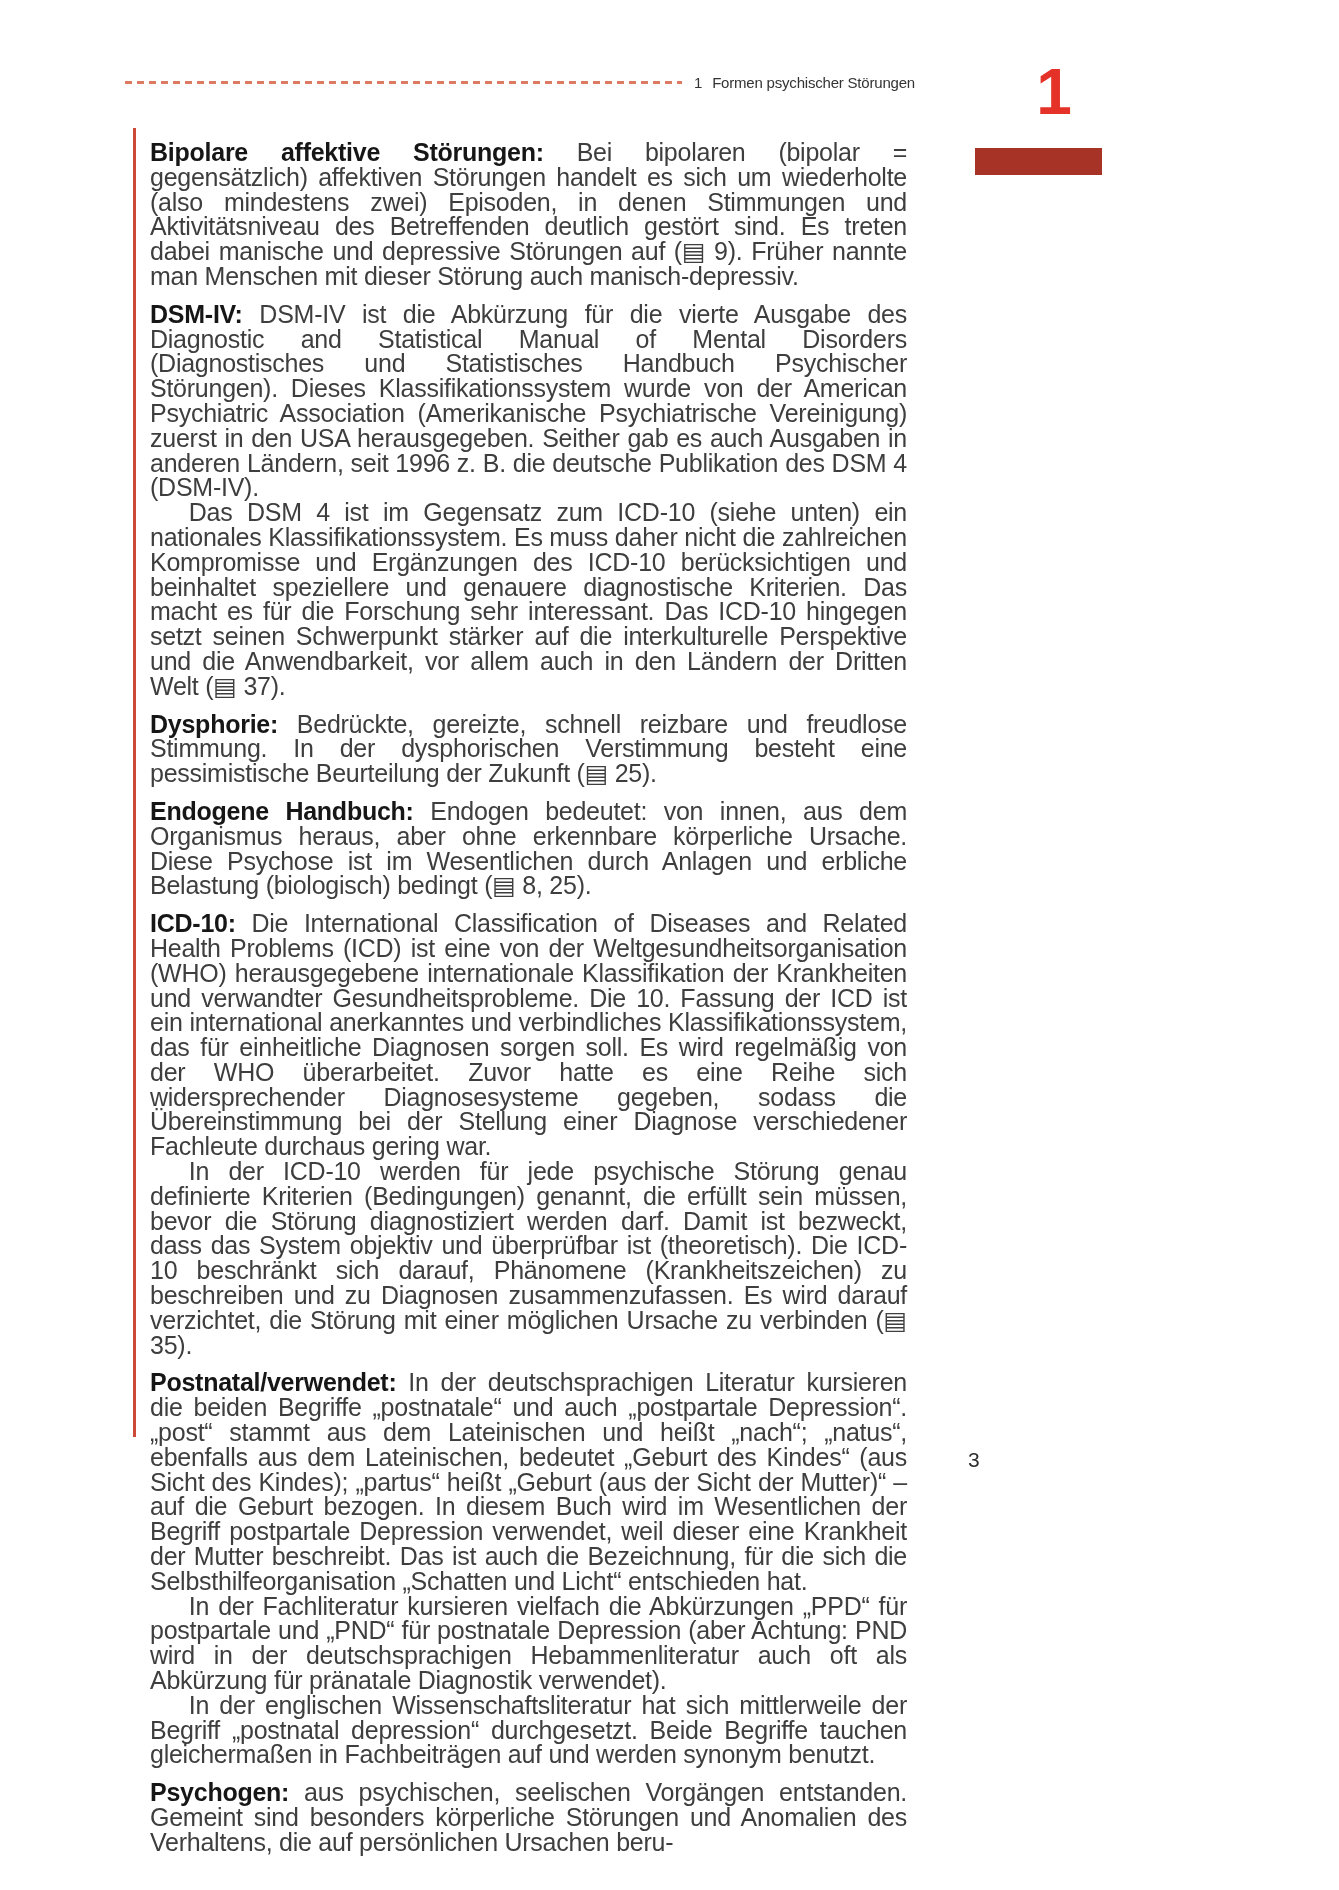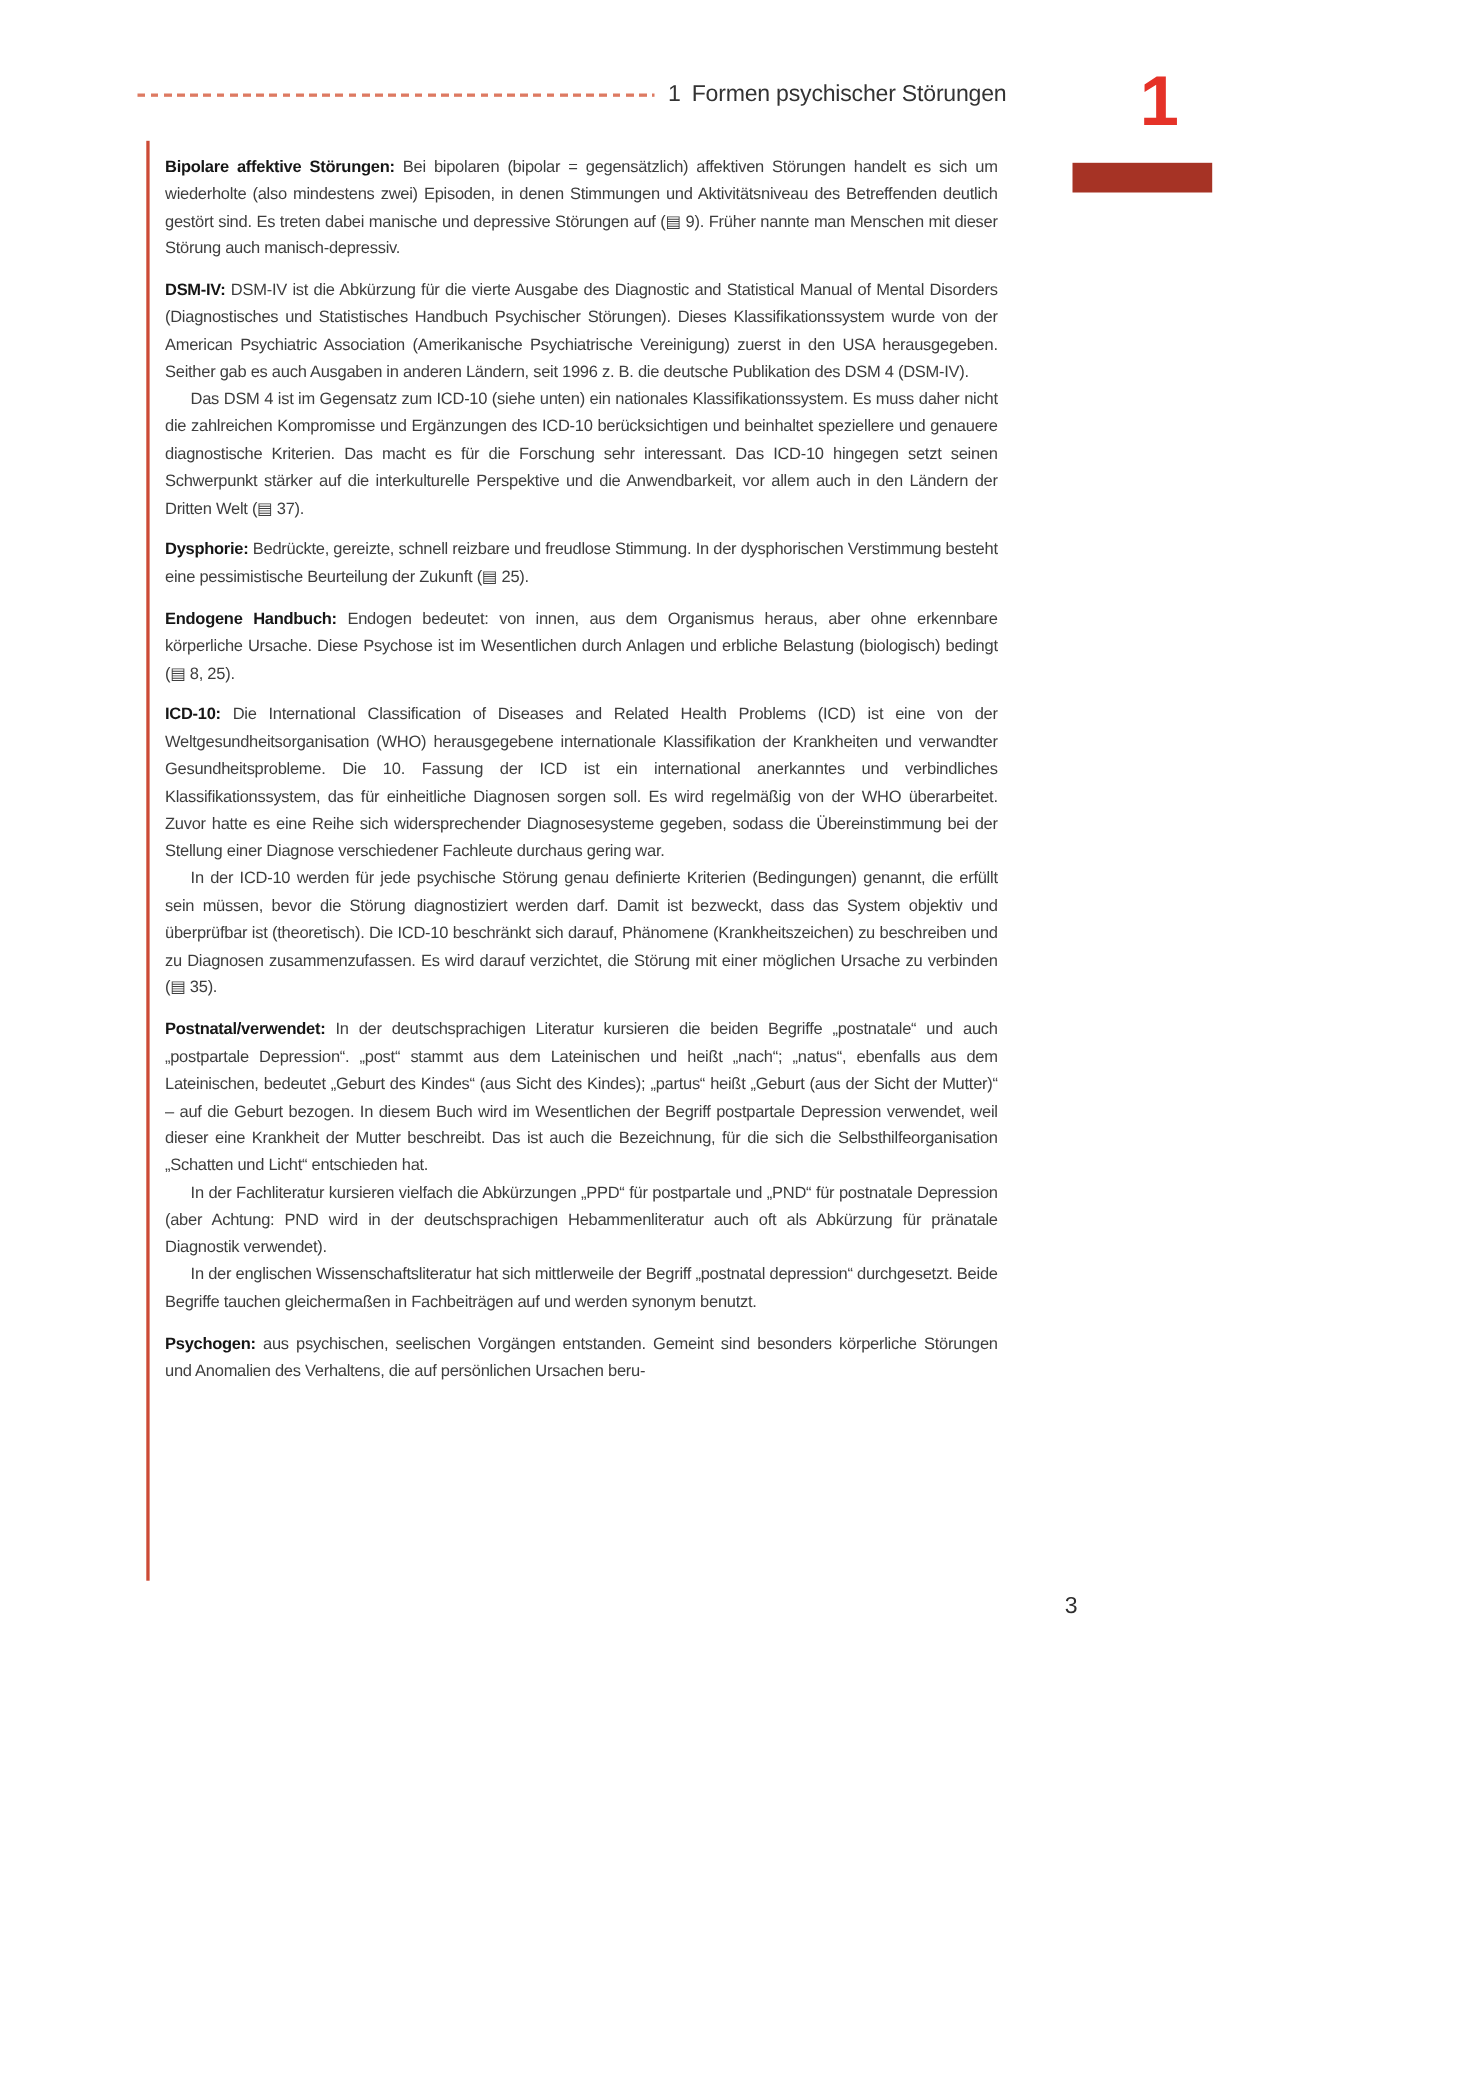--- a/index.html
+++ b/index.html
@@ -19,21 +19,21 @@
     display: flex; align-items: center;
   }
   .header-rule {
     flex: 1 1 auto;
     height: 3px;
     background: repeating-linear-gradient(90deg, #dd7a62 0 7px, transparent 7px 12px);
     margin-right: 12px;
   }
   .running-head {
     white-space: nowrap;
-    font-size: 21px;
+    font-size: 15px;
     color: #333333;
     letter-spacing: -0.2px;
   }
   .running-head .rh-num { margin-right: 10px; }
 
   
   .chapter-numeral {
     position: absolute;
     left: 1006px; top: 60px; width: 96px;
     text-align: center;
@@ -53,21 +53,21 @@
     position: absolute;
     left: 133px; top: 128px;
     width: 3px; height: 1309px;
     background: #cc4a36;
   }
 
   
   .content {
     position: absolute;
     left: 150px; top: 140px; width: 757px;
-    font-size: 15px;
+    font-size: 25px;
     line-height: 24.8px;
     letter-spacing: -0.25px;
     color: #3e3e3e;
     text-align: justify;
     hyphens: auto; -webkit-hyphens: auto;
   }
   .entry { margin: 0 0 13px 0; }
   .para { margin: 0; }
   .para.cont { text-indent: 1.55em; }
   .term { color: #161616; font-weight: 700; }

